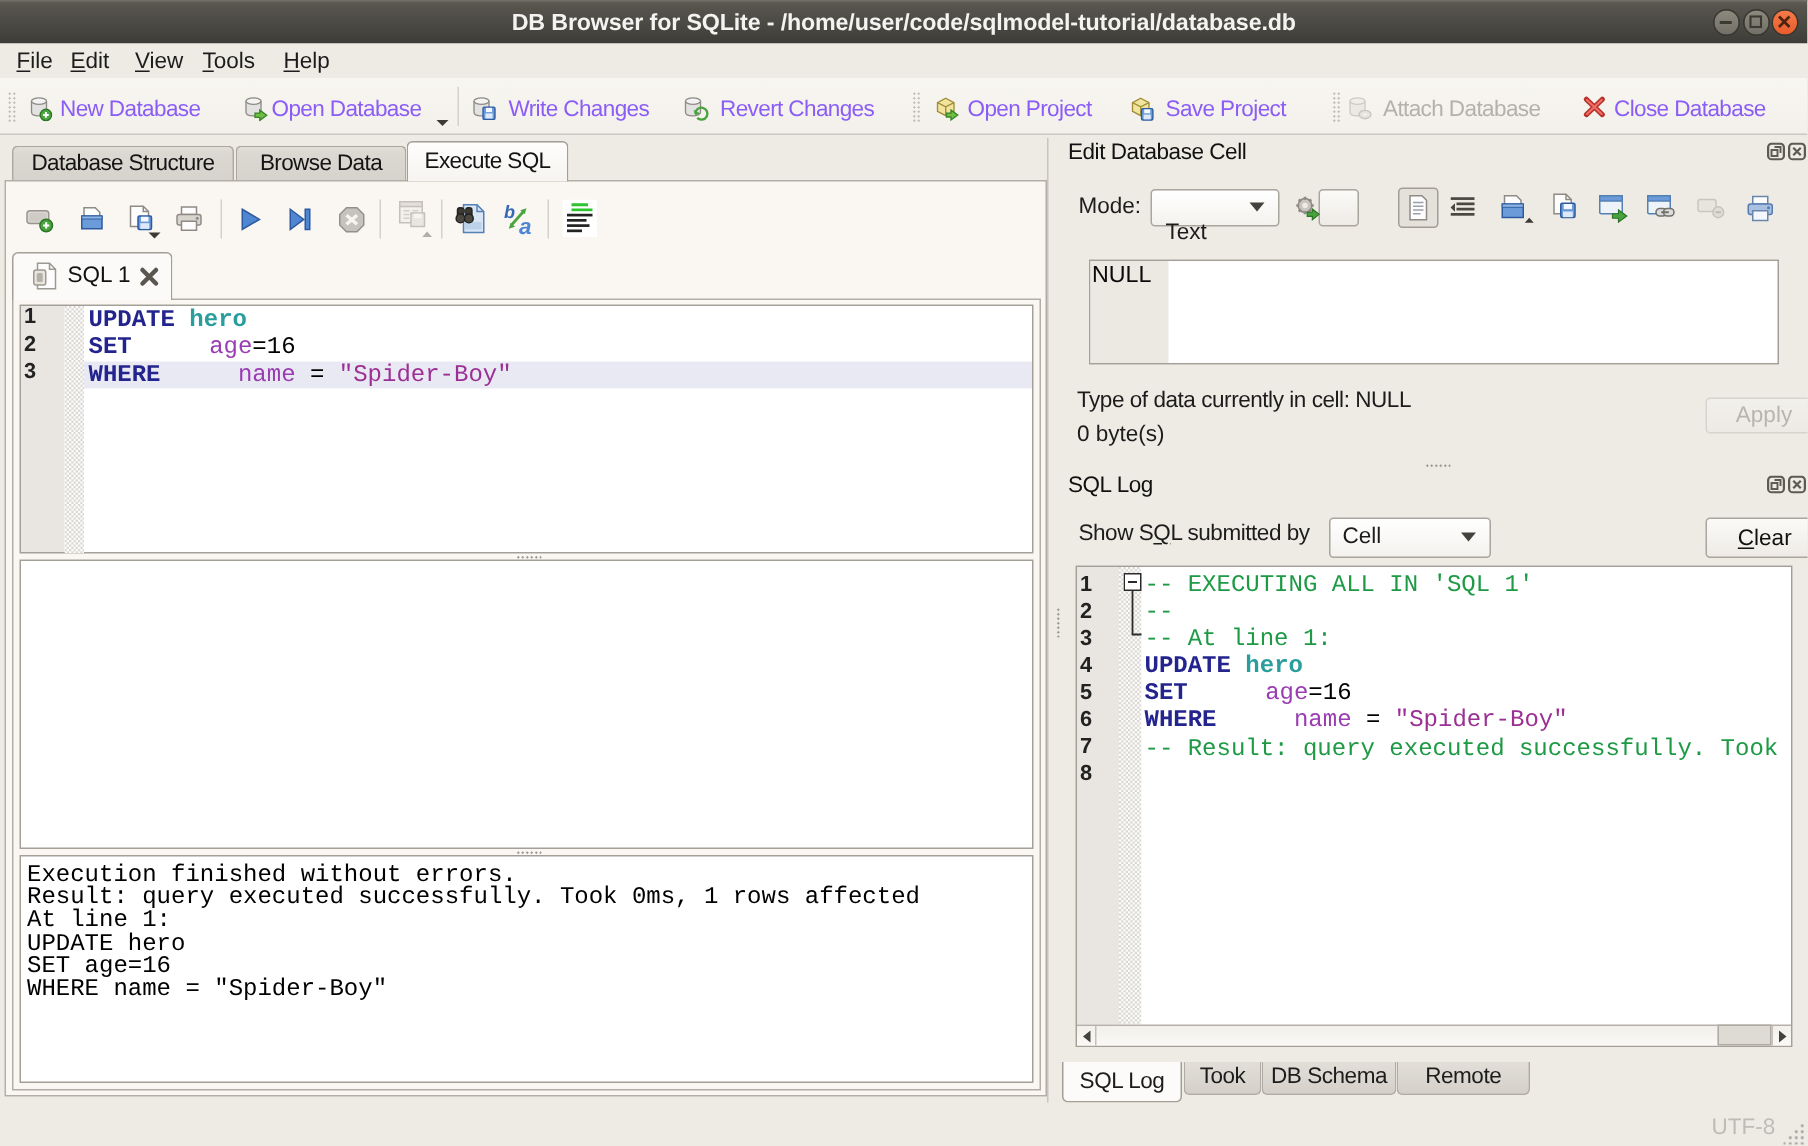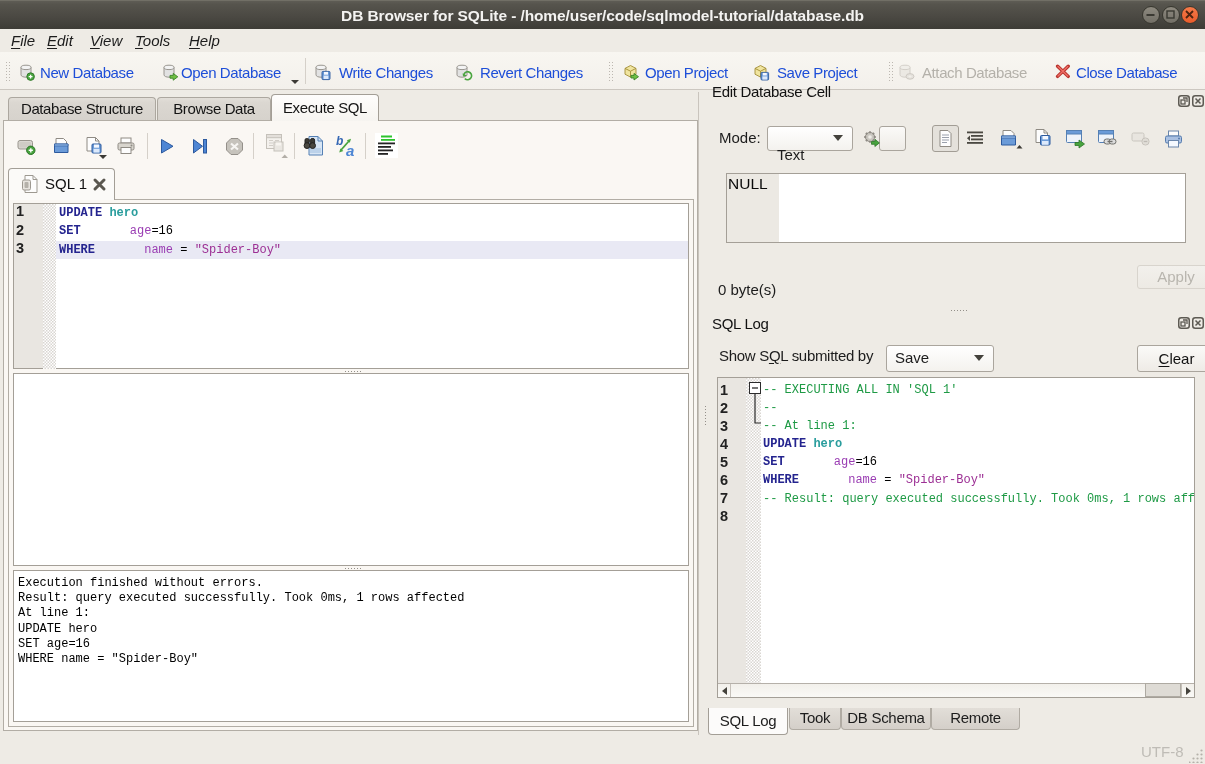--- a/index.html
+++ b/index.html
@@ -15,46 +15,46 @@
 #titletext { position:absolute; left:0; right:0; top:6.5px; text-align:center;
   color:#f4f3f1; font-weight:bold; font-size:15.5px; letter-spacing:-0.1px; }
 .winbtn { position:absolute; top:5.5px; width:18px; height:18px; border-radius:50%; }
 #btnmin  { left:1142px; background:linear-gradient(#8d897f,#726f66); border:1.5px solid #38372f; }
 #btnmax  { left:1161.5px; background:linear-gradient(#8d897f,#726f66); border:1.5px solid #38372f; }
 #btncls  { left:1181px; background:linear-gradient(#f57a49,#e95c2b); border:1.5px solid #38372f; }
 .winbtn svg { position:absolute; left:0; top:0; }
 
 
 #menubar { position:absolute; left:0; top:29px; width:1205px; height:30px; background:#eeebe5;
-  border-bottom:1px solid #dedad3;font-style:italic; }
+  border-bottom:1px solid #dedad3; }
 .menuitem { position:absolute; top:3px; font-size:15px; }
 .mn { text-decoration:underline; text-underline-offset:2px; }
 
 
 #toolbar { position:absolute; left:0; top:52px; width:1205px; height:38px;
   background:linear-gradient(#f8f6f1,#f3f0eb); border-bottom:1px solid #ccc7c0; }
-.tbtext { position:absolute; top:63.5px; font-size:15px; letter-spacing:-0.4px; color:#1d4ed8; }
+.tbtext { position:absolute; top:63.5px; font-size:15px; letter-spacing:-0.4px; color:#8b5cf6; }
 .tbsep { position:absolute; top:58px; width:1px; height:26px; background:#d5d0c9; }
 .tbdots { position:absolute; top:61px; width:6px; height:21px;
   background-image:radial-gradient(#bcb7b0 34%, transparent 36%); background-size:3px 3px; }
 .dis { color:#b4b1aa; }
 .icon { position:absolute; }
 
 
 .mtab { position:absolute; height:23.5px; top:97px; line-height:22px; text-align:center;
   background:linear-gradient(#e2ded8 0%, #dbd7d1 20%, #d6d2cc 100%); border:1px solid #aca79f; border-bottom:none;
   border-radius:4px 4px 0 0; font-size:15px; letter-spacing:-0.4px; color:#141414; }
 .mtab.active { top:94px; height:27px; background:linear-gradient(#fefdfc,#f6f4f0); line-height:26px; border-color:#a39e96; z-index:3; }
 
 
 #pane { position:absolute; left:3px; top:120px; width:695px; height:611px;
   background:#faf7f3; border:1px solid #b2ada5; }
 .box { position:absolute; background:#fff; border:1px solid #a49f97; }
 .gutter { position:absolute; background:#e9e6e1; }
-.codeline { position:absolute; font-family:"Liberation Mono", monospace; font-size:12px;
+.codeline { position:absolute; font-family:"Liberation Mono", monospace; font-size:16px;
   line-height:18px; white-space:pre; color:#000; }
 .kw { color:#24248f; font-weight:bold; }
 .tbl { color:#2a9d9d; font-weight:bold; }
 .idf { color:#9a3db3;margin-left:42px; }
 .str { color:#9c2f94; }
 .cmt { color:#1e9a45; }
 .lnum { position:absolute; font-family:"Liberation Sans", sans-serif; font-size:14.5px; line-height:18px;
   font-weight:bold; color:#222; }
 .hdots { position:absolute; width:17px; height:3px;
   background-image:radial-gradient(#938f89 35%, transparent 40%); background-size:3px 3px; }
@@ -293,21 +293,21 @@
   <div class="codeline" style="left:18px;top:576px;line-height:15.2px;">Execution finished without errors.
 Result: query executed successfully. Took 0ms, 1 rows affected
 At line 1:
 UPDATE hero
 SET age=16
 WHERE name = "Spider-Boy"</div>
 
   <div class="abs" style="left:698px;top:92px;width:1px;height:643px;background:#c9c4bd;"></div>
   <div class="vdots" style="left:704px;top:405px;height:20px;"></div>
 
-  <div class="docktitle" style="left:712px;top:83px;">Edit Database Cell</div>
+  <div class="docktitle" style="left:712px;top:93px;">Edit Database Cell</div>
   <svg class="icon" style="left:1178px;top:95px" width="12" height="12" viewBox="0 0 12 12">
     <rect x="0.75" y="0.75" width="10.5" height="10.5" rx="2.5" fill="none" stroke="#5d5a53" stroke-width="1.5"></rect>
     <rect x="3" y="5" width="4" height="4" fill="none" stroke="#5d5a53" stroke-width="1.3"></rect>
     <path d="M5 3 h4 v4" fill="none" stroke="#5d5a53" stroke-width="1.3"></path>
   </svg>
   <svg class="icon" style="left:1192px;top:95px" width="12" height="12" viewBox="0 0 12 12">
     <rect x="0.75" y="0.75" width="10.5" height="10.5" rx="2.5" fill="none" stroke="#5d5a53" stroke-width="1.5"></rect>
     <path d="M3.5 3.5 l5 5 M8.5 3.5 l-5 5" stroke="#5d5a53" stroke-width="1.5"></path>
   </svg>
 
@@ -375,39 +375,40 @@
     <rect x="5.5" y="1" width="10" height="5" fill="#fdfdfd" stroke="#6a86ab"></rect>
     <rect x="2.5" y="6" width="16" height="7" rx="1.5" fill="#a9c0e2" stroke="#567cae"></rect>
     <rect x="5.5" y="10.5" width="10" height="6.5" fill="#f4f8fe" stroke="#6a86ab"></rect>
     <circle cx="16" cy="8.5" r="1" fill="#567cae"></circle>
   </svg>
 
   <div class="abs" style="left:726px;top:173px;width:460px;height:70px;background:#fff;border:1px solid #a49f97;"></div>
   <div class="abs" style="left:727px;top:174px;width:52px;height:68px;background:#ece9e3;"></div>
   <div class="abs" style="left:728px;top:175px;font-size:15.5px;color:#0a0a0a;">NULL</div>
 
+  <div class="abs" style="left:718px;top:258px;font-size:15px;letter-spacing:-0.3px;">Type of data currently in cell: NULL</div>
   <div class="abs" style="left:718px;top:281px;font-size:15px;">0 byte(s)</div>
   <div class="btn disb" style="left:1117px;top:265px;width:78px;height:24px;line-height:22px;font-size:15px;">Apply</div>
 
   <div class="hdots" style="left:950px;top:308.5px;"></div>
 
   <div class="docktitle" style="left:712px;top:315px;">SQL Log</div>
   <svg class="icon" style="left:1178px;top:317px" width="12" height="12" viewBox="0 0 12 12">
     <rect x="0.75" y="0.75" width="10.5" height="10.5" rx="2.5" fill="none" stroke="#5d5a53" stroke-width="1.5"></rect>
     <rect x="3" y="5" width="4" height="4" fill="none" stroke="#5d5a53" stroke-width="1.3"></rect>
     <path d="M5 3 h4 v4" fill="none" stroke="#5d5a53" stroke-width="1.3"></path>
   </svg>
   <svg class="icon" style="left:1192px;top:317px" width="12" height="12" viewBox="0 0 12 12">
     <rect x="0.75" y="0.75" width="10.5" height="10.5" rx="2.5" fill="none" stroke="#5d5a53" stroke-width="1.5"></rect>
     <path d="M3.5 3.5 l5 5 M8.5 3.5 l-5 5" stroke="#5d5a53" stroke-width="1.5"></path>
   </svg>
 
   <div class="abs" style="left:719px;top:347px;font-size:15px;letter-spacing:-0.3px;">Show S<span class="mn">Q</span>L submitted by</div>
   <div class="combo" style="left:886px;top:345px;width:108px;height:27px;"></div>
-  <div class="abs" style="left:895px;top:349px;font-size:15px;">Save</div>
+  <div class="abs" style="left:895px;top:349px;font-size:15px;">Cell</div>
   <div class="carr" style="left:974px;top:355px;"></div>
   <div class="btn" style="left:1117px;top:345px;width:79px;height:27px;line-height:25px;"><span class="mn">C</span>lear</div>
 
   <div class="box" style="left:717px;top:377px;width:478px;height:321px;"></div>
   <div class="gutter" style="left:718px;top:378px;width:28px;height:305px;"></div>
   <svg class="icon" style="left:746px;top:378px" width="15" height="305">
       <defs>
         <pattern id="chk2" width="3" height="3" patternUnits="userSpaceOnUse">
           <rect width="3" height="3" fill="#fff"></rect>
           <rect width="1.5" height="1.5" fill="#d9d6d1"></rect>

